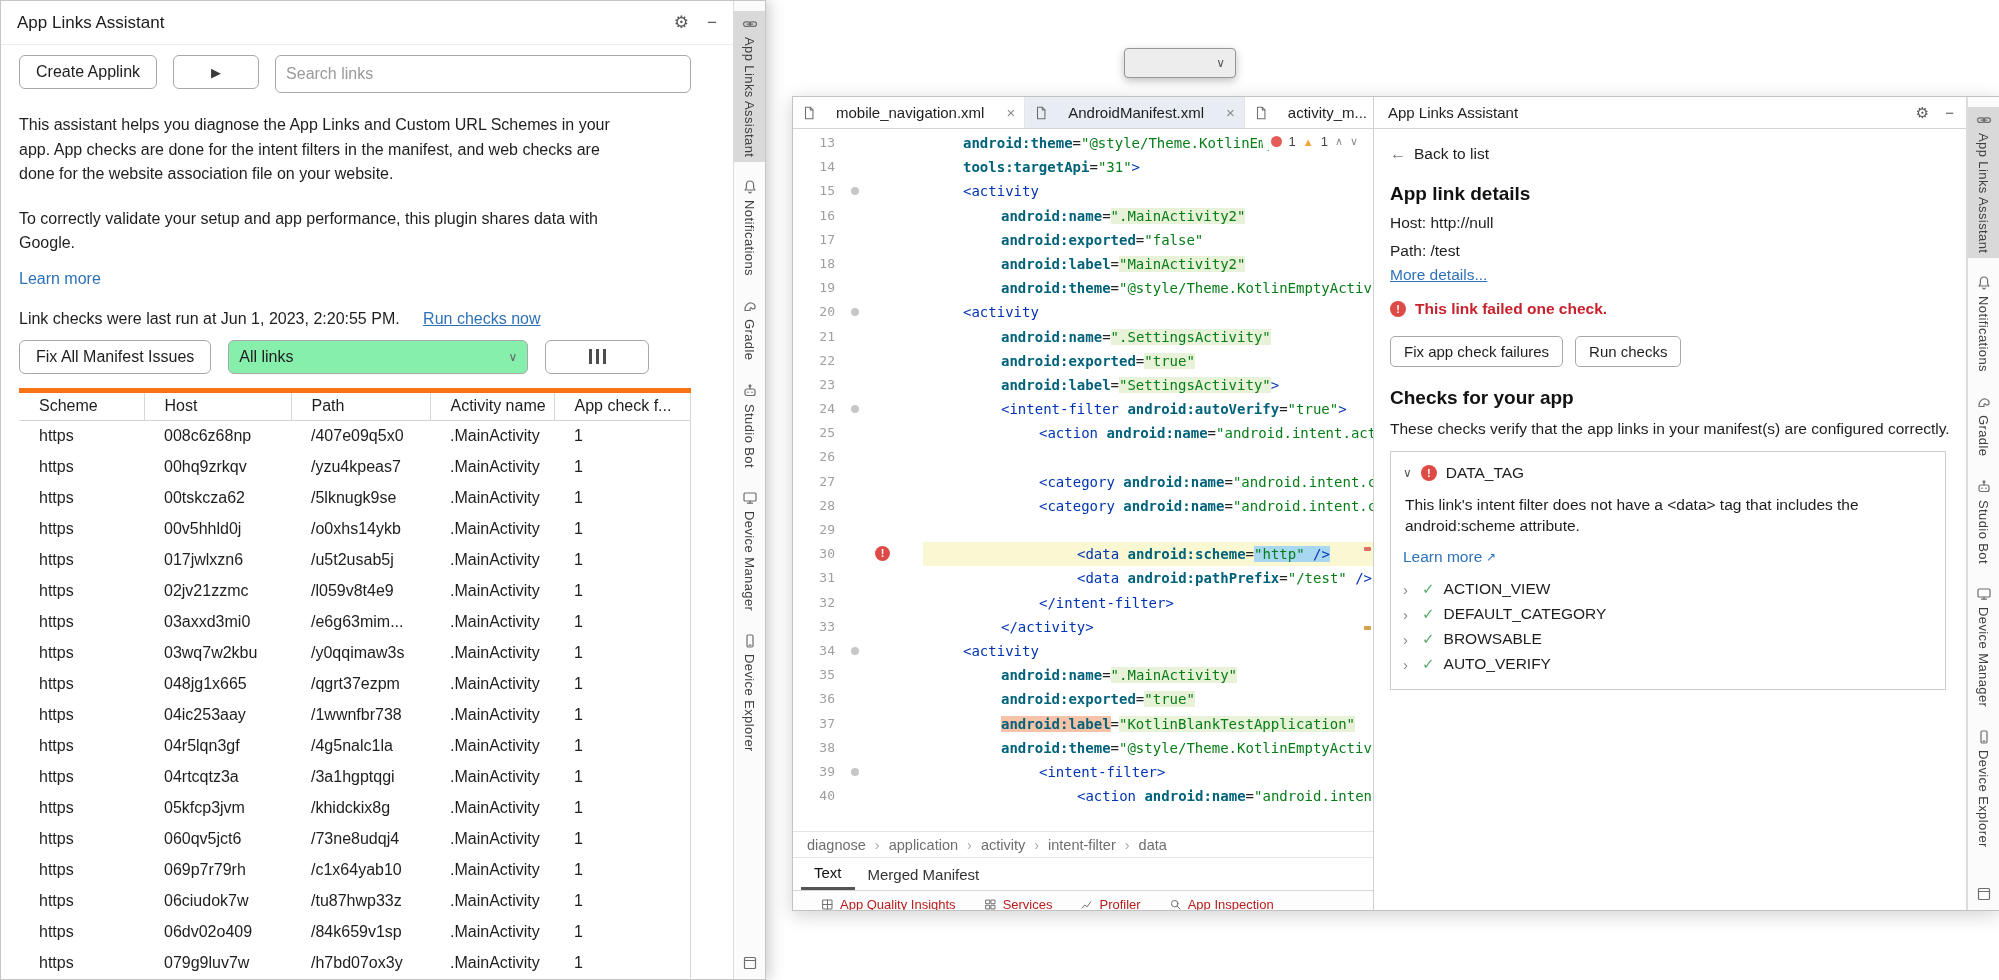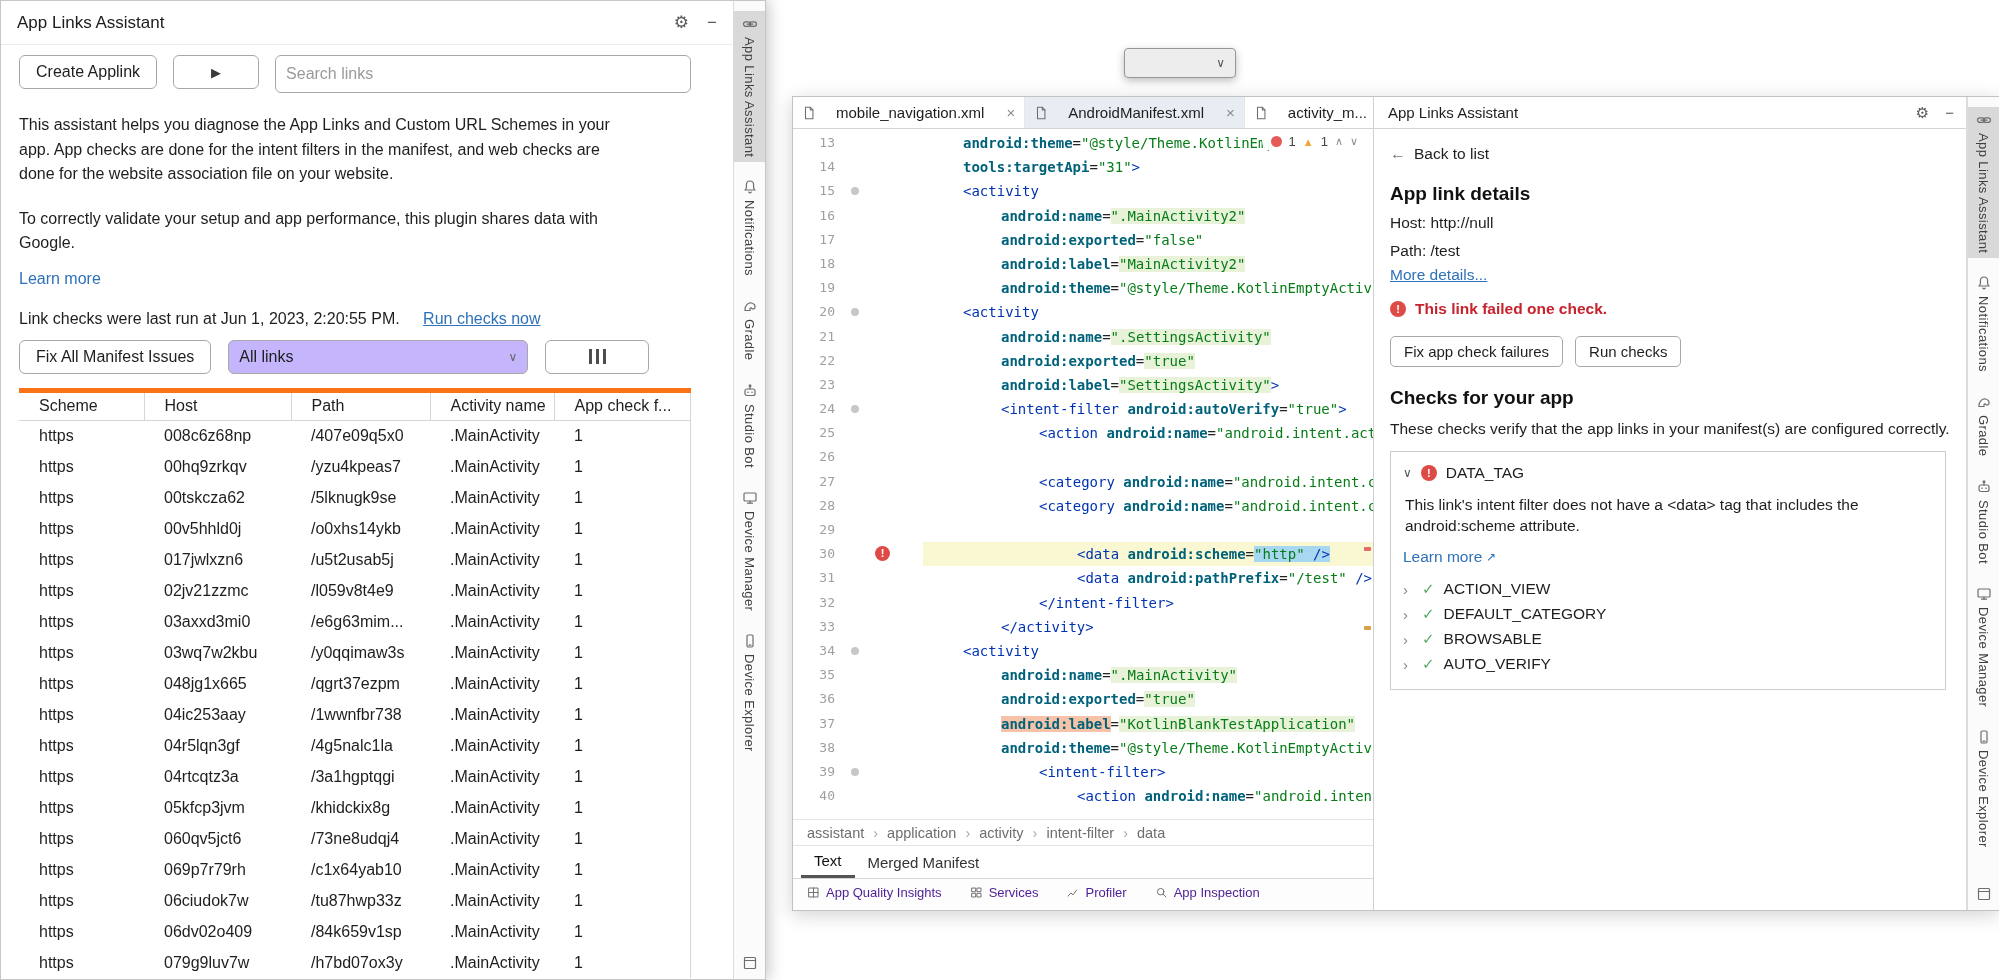--- a/index.html
+++ b/index.html
@@ -25,21 +25,21 @@
 .play{font-size:13px;color:#3b3b3b;}
 .search{flex:1;height:38px;border:1px solid #a8a8a8;border-radius:6px;padding:0 10px;font-size:16px;font-family:inherit;color:#1e1e1e;min-width:0;}
 .search::placeholder{color:#9a9a9a;}
 .para{margin-top:20px;font-size:16px;line-height:24.5px;max-width:620px;}
 .link{color:#2e71b8;text-decoration:none;cursor:pointer;font-size:16px;}
 .ul{text-decoration:underline;}
 .lw-learn{display:inline-block;margin-top:14px;}
 .lastrun{margin-top:22px;font-size:16px;}
 .lastrun .link{margin-left:19px;}
 .lw-controls{margin-top:12px;display:flex;gap:17px;width:672px;}
-.dropdown{width:300px;height:34px;border:1px solid #a8a8a8;border-radius:6px;display:flex;align-items:center;padding:0 10px;font-size:16px;cursor:pointer;background:#c4b5fd;}
+.dropdown{width:300px;height:34px;border:1px solid #a8a8a8;border-radius:6px;display:flex;align-items:center;padding:0 10px;font-size:16px;cursor:pointer;background:#86efac;}
 .dropdown .chev{margin-left:auto;color:#666;font-size:12px;}
 .colbtn{width:104px;display:flex;align-items:center;justify-content:center;}
 .bars{display:inline-flex;gap:4px;}
 .bars i{width:3px;height:15px;background:#4d4d4d;display:inline-block;}
 .links-table{margin-top:14px;width:672px;border-collapse:collapse;table-layout:fixed;border-right:1px solid #d6d6d6;}
 .links-table th{font-weight:400;text-align:left;font-size:16px;height:30px;border-top:5px solid #f97316;border-bottom:1px solid #d6d6d6;border-right:1px solid #d6d6d6;padding:0 0 0 20px;color:#1e1e1e;overflow:hidden;white-space:nowrap;}
 .links-table th:last-child{border-right:none;}
 .links-table td{font-size:16px;height:31px;padding:0 0 0 20px;white-space:nowrap;overflow:hidden;}
 
 
@@ -90,21 +90,21 @@
 .mark{position:absolute;right:2px;width:7px;height:4px;border-radius:1px;}
 .mark-red{top:418px;background:#e36d63;}
 .mark-orange{top:497px;background:#d9a04a;}
 
 .breadcrumbs{height:26px;flex:none;border-top:1px solid #e4e4e4;display:flex;align-items:center;gap:9px;padding-left:14px;font-size:14.5px;color:#6e6e6e;}
 .bc-item{cursor:pointer;}
 .bc-sep{color:#aaa;}
 .bottom-tabs{height:33px;flex:none;border-top:1px solid #e4e4e4;display:flex;align-items:stretch;padding-left:8px;font-size:15px;}
 .btab{display:flex;align-items:center;padding:0 13px;color:#333;cursor:pointer;}
 .btab.active{border-bottom:3px solid #555;color:#111;}
-.bottom-stripe{height:32px;flex:none;border-top:1px solid #d6d6d6;display:flex;gap:28px;padding-left:14px;overflow:hidden;font-size:13px;color:#4c1d95;background:#fdfdfd;}
+.bottom-stripe{height:20px;flex:none;border-top:1px solid #d6d6d6;display:flex;gap:28px;padding-left:28px;overflow:hidden;font-size:13px;color:#b91c1c;background:#fdfdfd;}
 .stripe-item{display:flex;align-items:center;gap:6px;height:26px;cursor:pointer;white-space:nowrap;}
 .s-ic{width:13px;height:13px;}
 
 
 .assistant{width:593px;flex:none;display:flex;flex-direction:column;border-right:1px solid #dcdcdc;min-width:0;}
 .as-header{height:32px;flex:none;border-bottom:1px solid #d4d4d4;display:flex;align-items:center;padding:0 12px 0 14px;font-size:15px;}
 .as-title{flex:1;}
 .as-header .gear{font-size:15px;margin-right:16px;}
 .as-header .minim{font-size:15px;}
 .as-content{padding:16px 16px 0;font-size:15.5px;}
@@ -445,21 +445,21 @@
         <span class="cnt">1</span>
         <span class="warn-tri">▲</span>
         <span class="cnt">1</span>
         <span class="nav-ch">∧</span>
         <span class="nav-ch">∨</span>
       </div>
       <div class="mark mark-red"></div>
       <div class="mark mark-orange"></div>
     </div>
     <div class="breadcrumbs" id="breadcrumbs">
-        <span class="bc-item">assistant</span>
+        <span class="bc-item">diagnose</span>
         <span class="bc-sep">›</span>
         <span class="bc-item">application</span>
         <span class="bc-sep">›</span>
         <span class="bc-item">activity</span>
         <span class="bc-sep">›</span>
         <span class="bc-item">intent-filter</span>
         <span class="bc-sep">›</span>
         <span class="bc-item">data</span>
       </div>
     <div class="bottom-tabs" id="bottom-tabs">

